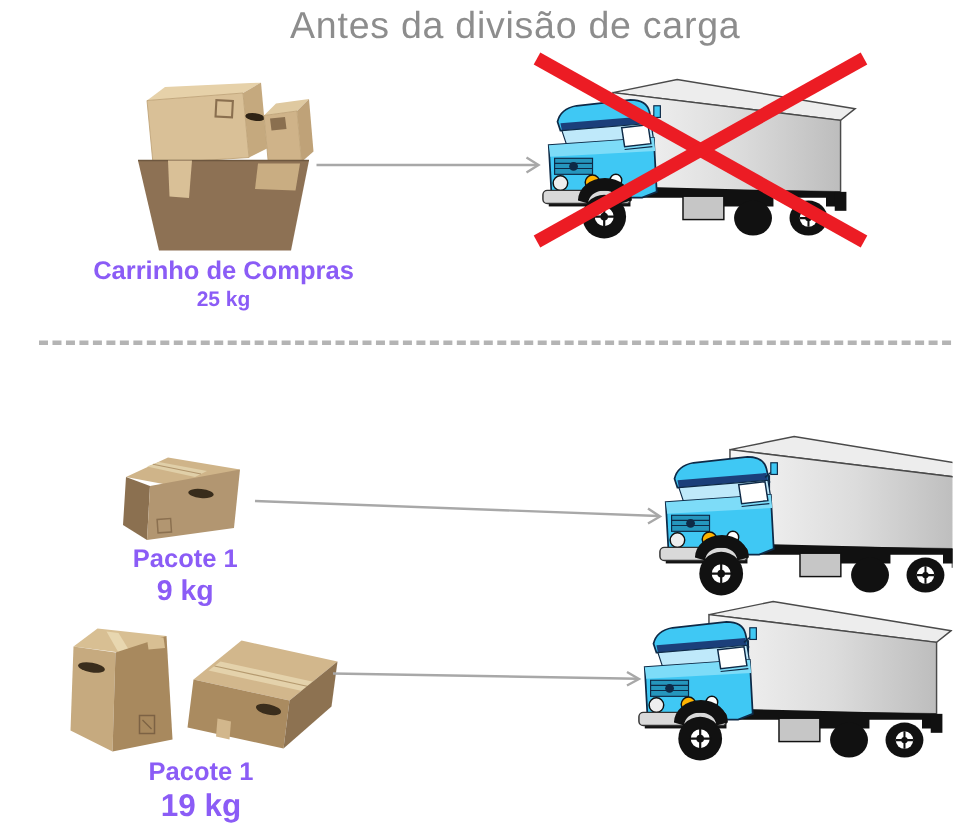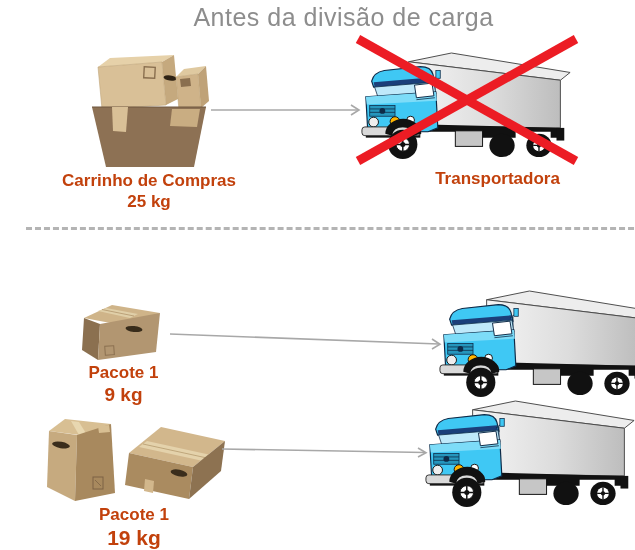--- a/index.html
+++ b/index.html
@@ -8,24 +8,24 @@
     font-family:"Liberation Sans",sans-serif;
     margin-left:26px;
   }
   .abs{position:absolute;}
   .sec-title{
     position:absolute;left:0;width:100%;text-align:center;
     font-size:25px;color:#8d8d8d;letter-spacing:.5px;
   }
   .sec-title.after{width:615px;}
   .lbl{
-    position:absolute;text-align:center;color:#c2410c;font-weight:700;line-height:1.25;
+    position:absolute;text-align:center;color:#8b5cf6;font-weight:700;line-height:1.25;
   }
   .lbl .name{font-size:17px;}
-  .lbl .wt{font-size:17px;}
+  .lbl .wt{font-size:14px;}
   .lbl.p1 .wt{font-size:19px;}
   .lbl.p2 .wt{font-size:21px;}
   .divider{
     position:absolute;left:0;top:227px;width:635px;height:0;
     border-top:3px dashed #b4b4b4;
   }
   svg{display:block;}
   .hidden-defs{position:absolute;width:0;height:0;overflow:hidden;}
 </style>
 </head>
@@ -118,21 +118,20 @@
     <line x1="6" y1="6" x2="224" y2="128" stroke="#ec1c24" stroke-width="9"></line>
     <line x1="224" y1="6" x2="6" y2="128" stroke="#ec1c24" stroke-width="9"></line>
   </svg>
 
   <div class="lbl" style="left:18px;top:170px;width:210px">
     <div class="name">Carrinho de Compras</div>
     <div class="wt">25 kg</div>
   </div>
 
   <div class="lbl" style="left:364px;top:168px;width:215px">
-    <div class="name">Transportadora</div>
   </div>
 
   <div class="divider"></div>
 
 
   <svg class="abs" style="left:55px;top:302px" width="82" height="62" viewBox="0 0 82 62">
     <polygon points="3,16 31,3 79,11 51,25" fill="#cfb489"></polygon>
     <polygon points="17,9 25,6 57,12 49,16" fill="#e0cfa8"></polygon>
     <line x1="21" y1="7.5" x2="53" y2="14" stroke="#b1956c" stroke-width="0.8"></line>
     <polygon points="3,16 19,22 17,58 1,48" fill="#8b7050"></polygon>

